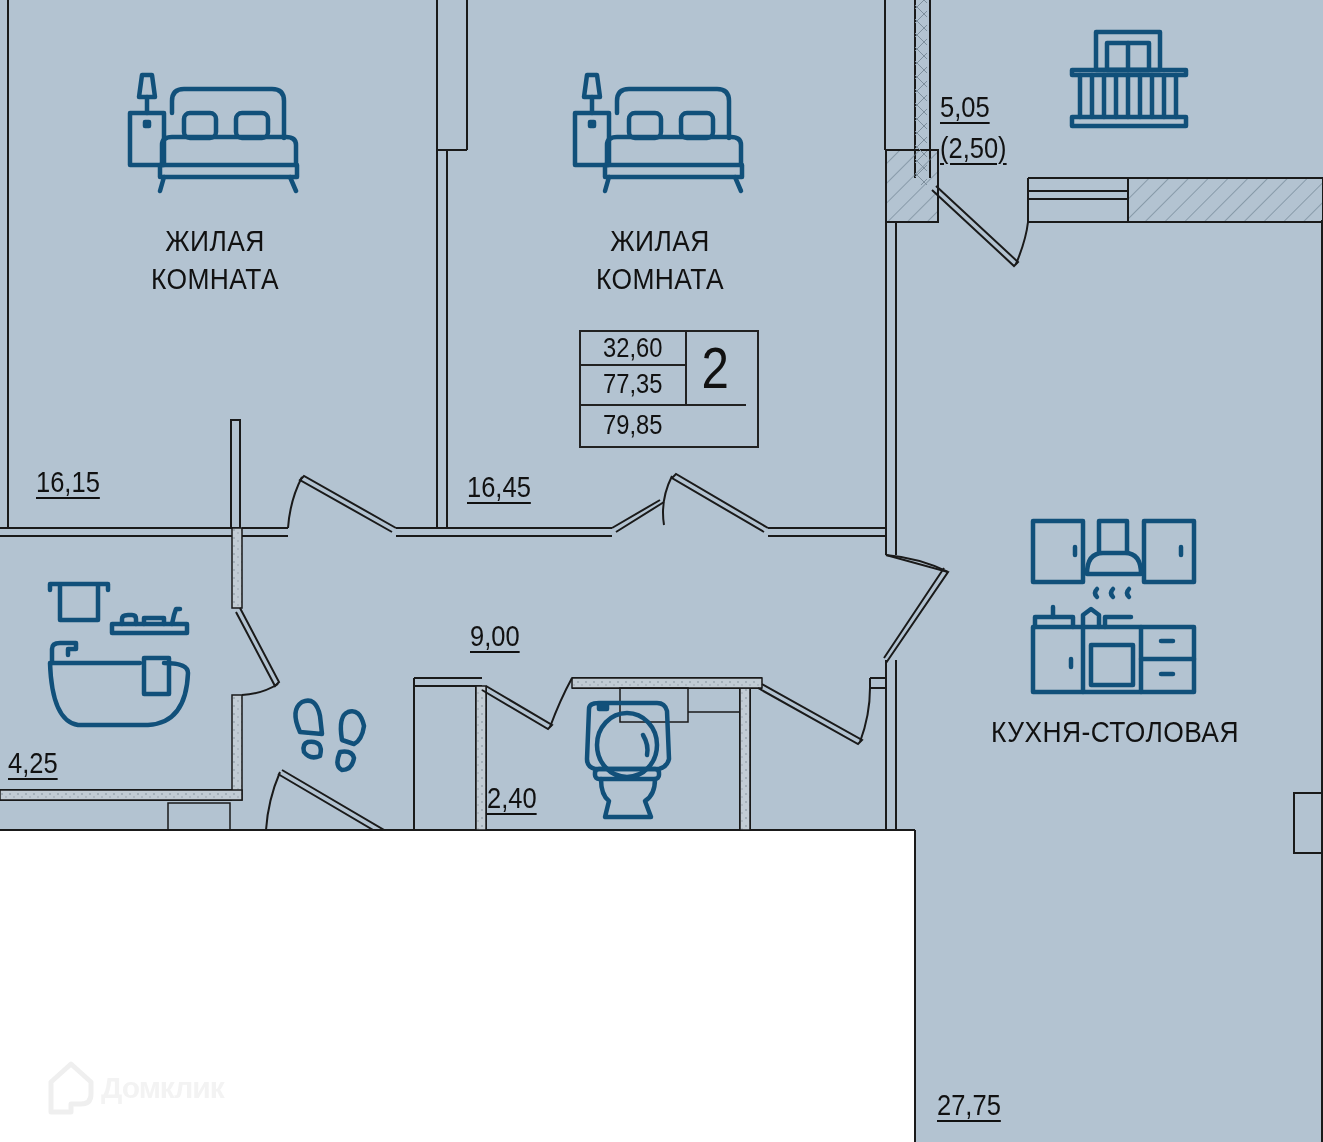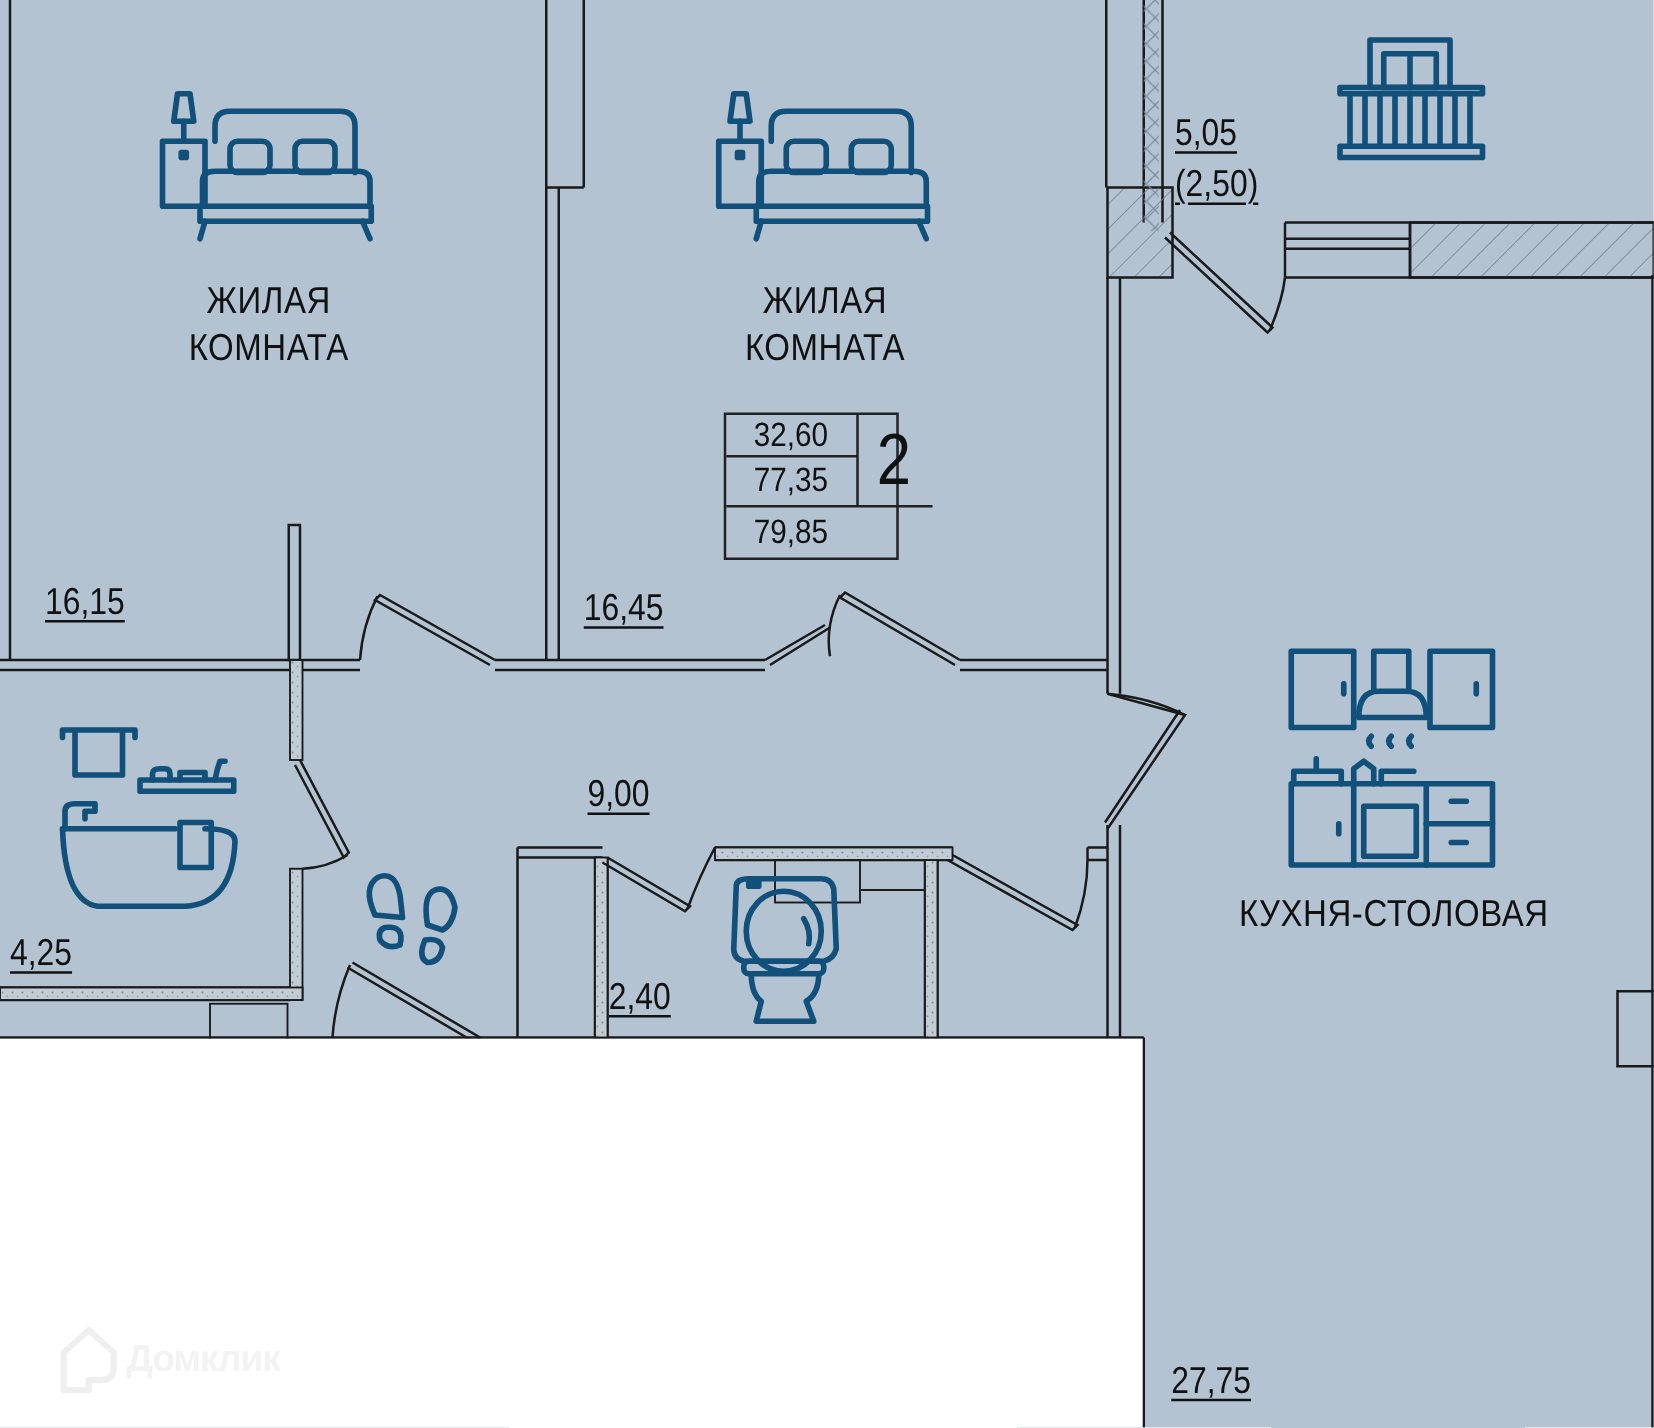--- a/index.html
+++ b/index.html
@@ -1,21 +1,21 @@
 <!DOCTYPE html>
 <html><head>
 <meta charset="utf-8">
 <style>
   html, body { margin: 0; padding: 0; background: #ffffff; }
   body { width: 1323px; height: 1142px; position: relative; overflow: hidden; font-family: "Liberation Sans", sans-serif; }
   #plan { position: absolute; left: 0; top: 0; width: 1323px; height: 1142px; }
   .lbl { position: absolute; color: #111; font-family: "Liberation Sans", sans-serif; font-stretch: condensed; }
   .room-name { font-size: 30px; line-height: 38px; text-align: center; transform: scaleX(0.88); transform-origin: center; letter-spacing: 0.5px; }
   .area { font-size: 30px; text-decoration: underline; text-decoration-thickness: 2px; text-underline-offset: 5px; transform: scaleX(0.85); transform-origin: left; }
-  .summary { position: absolute; left: 579px; top: 330px; width: 140px; height: 118px; border: 2px solid #222; box-sizing: border-box; }
+  .summary { position: absolute; left: 579px; top: 330px; width: 180px; height: 118px; border: 2px solid #222; box-sizing: border-box; }
   .summary .c { position: absolute; font-size: 27px; color: #111; transform: scaleX(0.88); transform-origin: left; }
   .summary .rooms { position: absolute; font-size: 58px; color: #111; left: 118px; top: 2px; transform: scaleX(0.85); }
   .watermark { position: absolute; left: 45px; top: 1060px; display: flex; align-items: center; gap: 4px; opacity: 0.9; }
   .watermark span { font-size: 30px; color: #f2f2f2; font-weight: bold; letter-spacing: -1px; }
 </style>
 </head>
 <body>
 
 <svg id="plan" viewBox="0 0 1323 1142" xmlns="http://www.w3.org/2000/svg">
   <defs>

